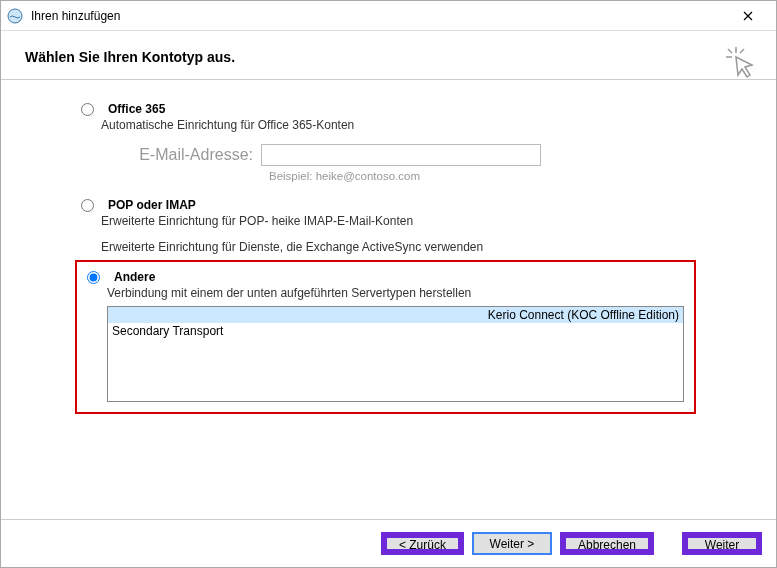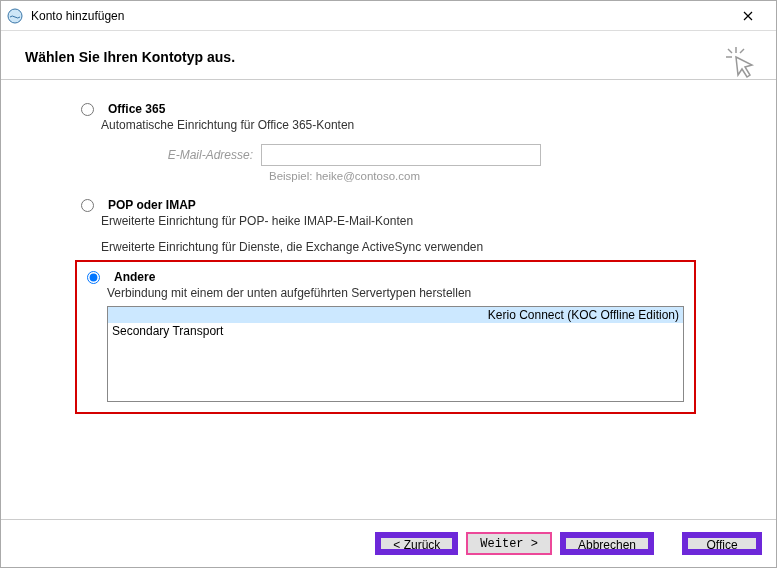--- a/index.html
+++ b/index.html
@@ -15,47 +15,47 @@
 .header-icon { position: absolute; right: 16px; top: 14px; }
 
 .content { flex: 1; padding: 22px 20px 10px 20px; }
 .radio-group { margin-left: 60px; }
 .radio-row { display: flex; align-items: center; gap: 12px; margin-bottom: 1px; }
 .radio-row input[type="radio"] { width: 13px; height: 13px; }
 .radio-label { font-weight: bold; font-size: 12px; margin-left:2px; }
 .radio-desc { margin-left: 20px; margin-top: 2px; margin-bottom: 12px; font-size: 12px; color: #333; }
 
 .email-row { display: flex; align-items: center; margin-left: 20px; margin-top: 8px; margin-bottom: 4px; }
-.email-label { width: 160px; text-align: right; color: #999; font-size: 12px; padding-right: 8px; font-style: italic; }
+.email-label { width: 160px; text-align: right; color: #999; font-size: 16px; padding-right: 8px; }
 .email-input { width: 280px; height: 22px; border: 1px solid #bbb; background: #fff; padding: 2px 4px; font-size:12px; }
 .email-example { margin-left: 188px; color: #999; font-size: 11.5px; margin-bottom: 16px; }
 
 .highlight-box { border: 2px solid #d40000; padding: 8px 10px 10px 10px; margin-left: -6px; margin-right: 60px; margin-top: -6px; }
 
 .listbox { border: 1px solid #888; height: 96px; background: #fff; margin-top: 6px; margin-left: 20px; overflow: hidden; }
 .list-item { padding: 1px 4px; font-size: 12px; cursor: default; }
 .list-item.selected { background: #cce8ff; text-align: right; }
 
 .footer { border-top: 1px solid #ccc; padding: 12px 14px; display: flex; justify-content: flex-end; gap: 8px; }
 .btn { min-width: 80px; height: 23px; border: 6px solid #6d28d9; background: #e1e1e1; font-size: 12px; font-family: inherit; cursor: pointer; padding: 0 12px; }
-.btn.default { border: 2px solid #ec4899; font-family: Liberation Mono, monospace; }
+.btn.default { border: 2px solid #3b82f6; }
 </style>
 </head>
 <body>
 
 <div class="window">
 
   <div class="titlebar">
     <span class="titlebar-icon">
       <svg width="16" height="16" viewBox="0 0 16 16">
           <circle cx="8" cy="8" r="7" fill="#cde6f7" stroke="#3a76a8"></circle>
           <path d="M3 9 Q5 7 8 9 T13 9" fill="none" stroke="#3a76a8" stroke-width="1"></path>
         </svg>
     </span>
-    <span class="titlebar-title">Konto hinzufügen</span>
+    <span class="titlebar-title">Ihren hinzufügen</span>
     <div class="close-btn">
       <svg width="10" height="10" viewBox="0 0 10 10">
           <path d="M1 1 L9 9 M9 1 L1 9" stroke="currentColor" stroke-width="1.2"></path>
         </svg>
     </div>
   </div>
 
   <div class="header">
     <div class="header-title">Wählen Sie Ihren Kontotyp aus.</div>
     <span class="header-icon">
@@ -105,16 +105,16 @@
         </div>
       </div>
 
     </div>
   </div>
 
   <div class="footer">
     <button class="btn">&lt; Zurück</button>
     <button class="btn default">Weiter &gt;</button>
     <button class="btn">Abbrechen</button>
-    <button class="btn" style="margin-left:20px;">Office</button>
+    <button class="btn" style="margin-left:20px;">Weiter</button>
   </div>
 
 </div>
 
 </body></html>

